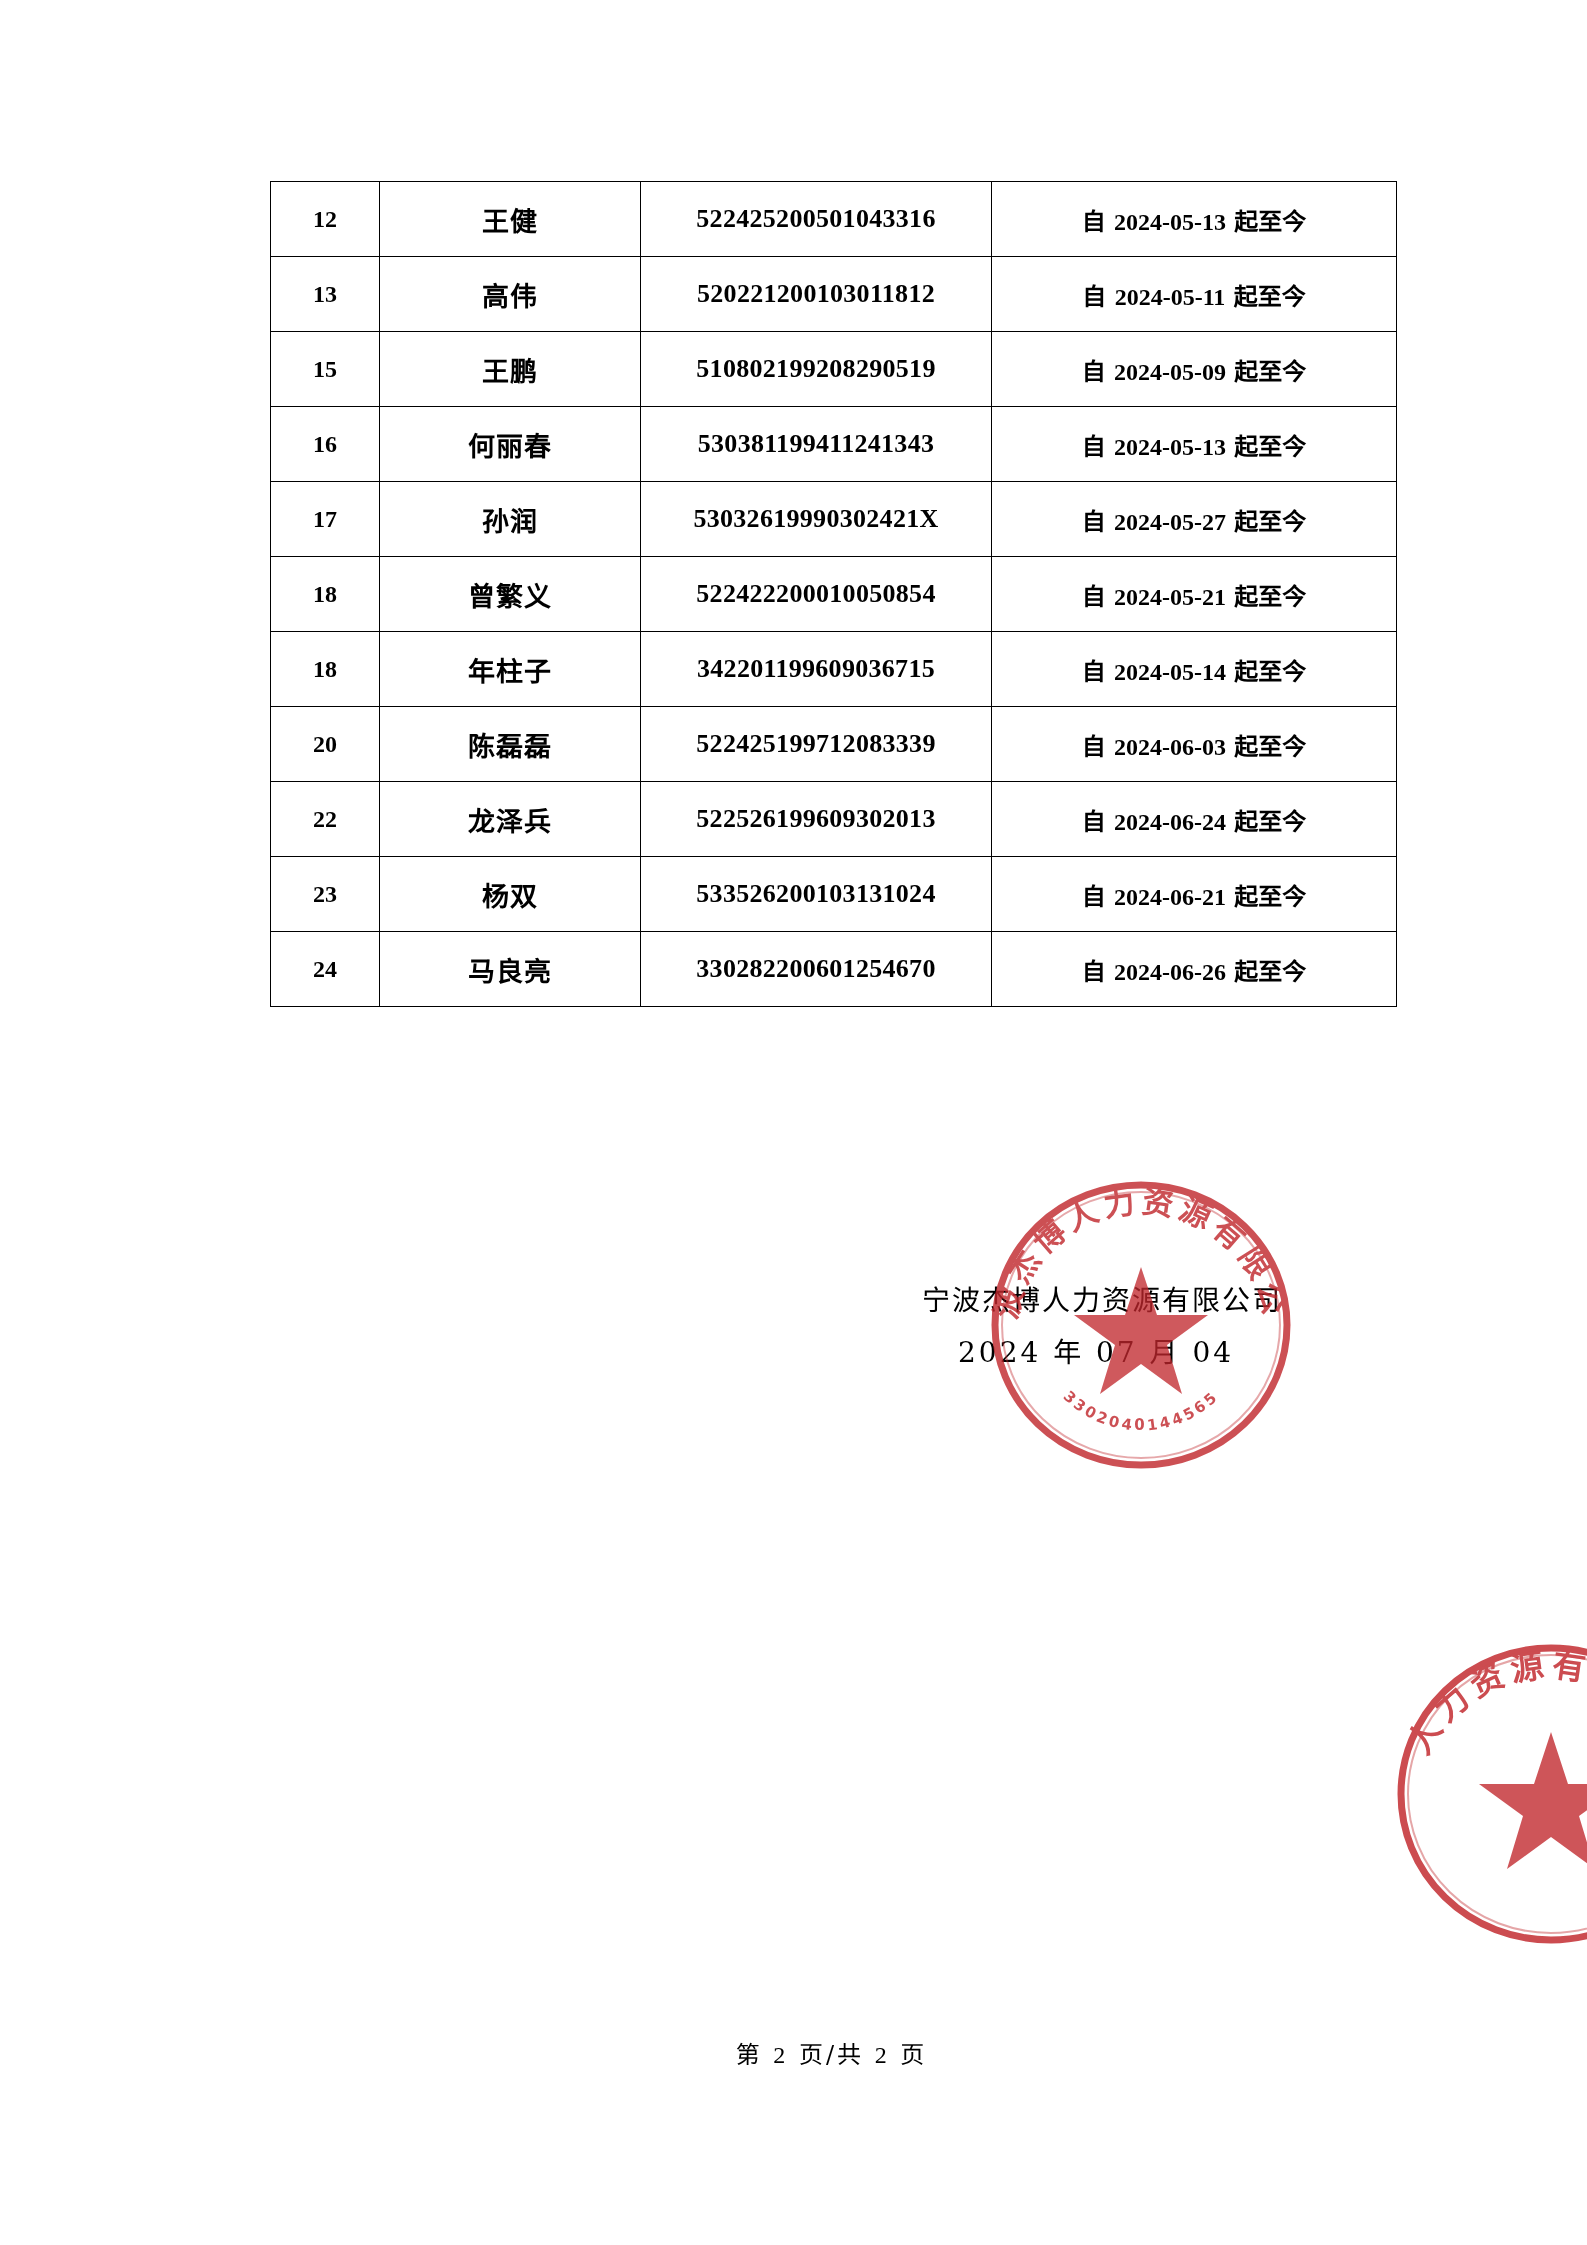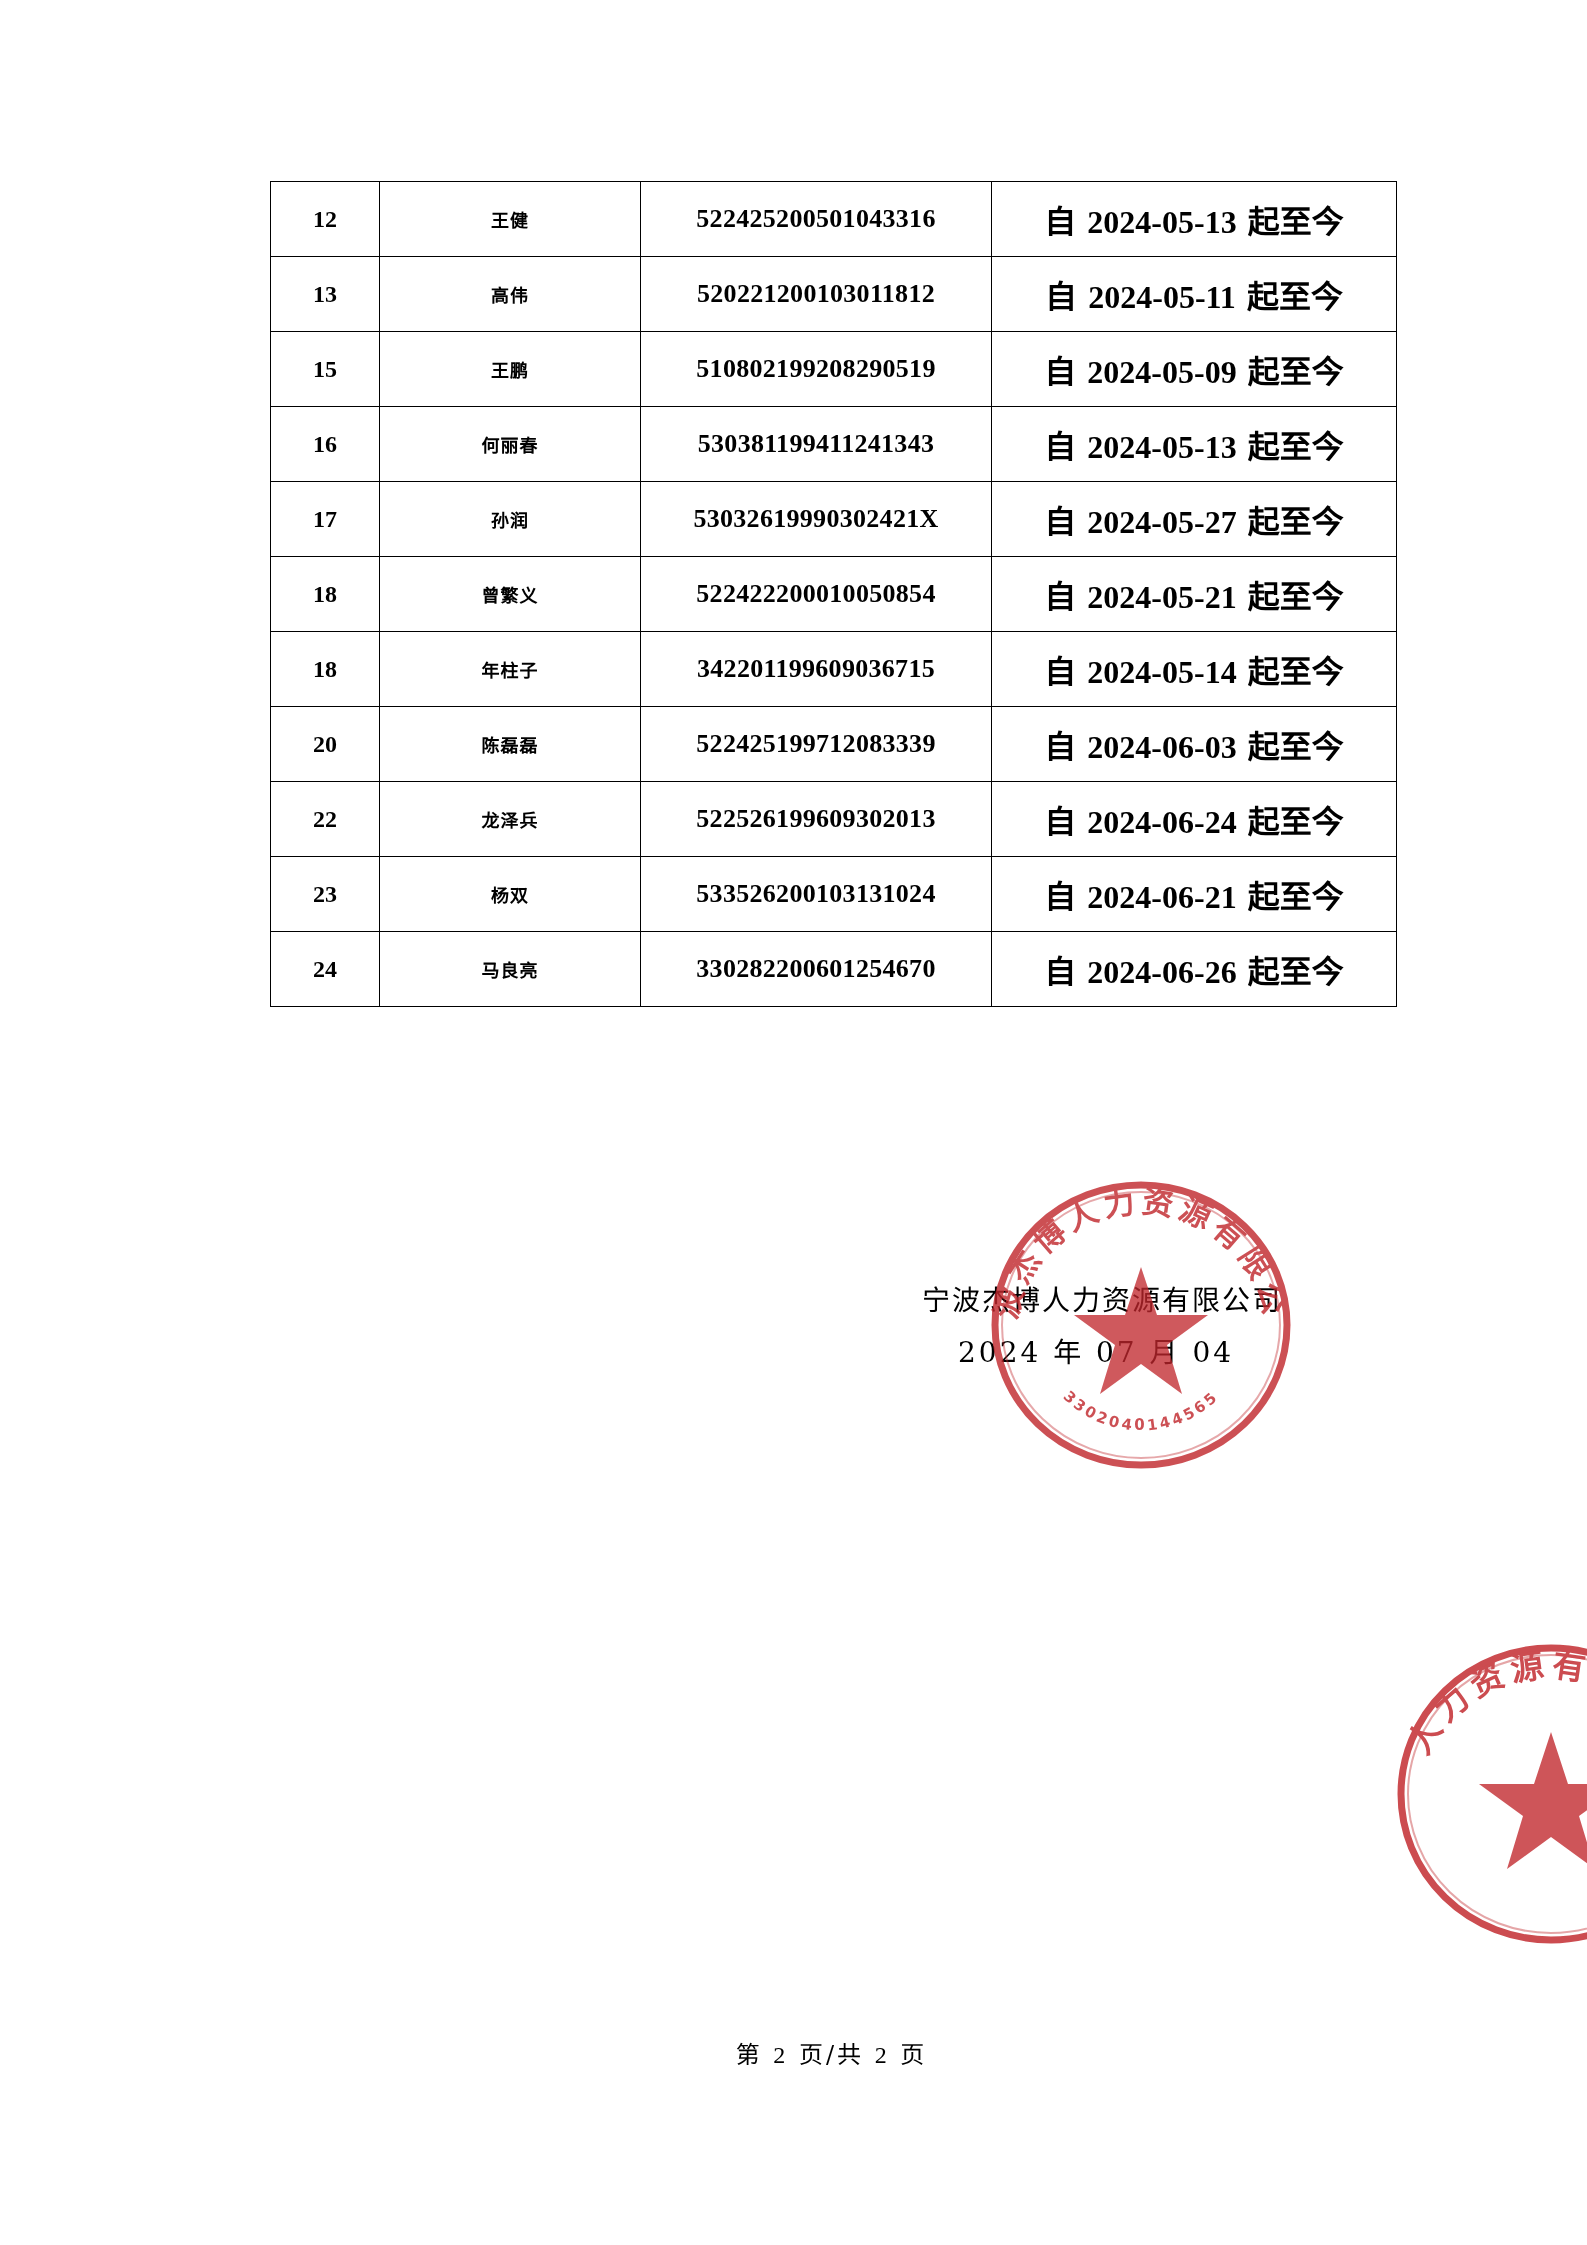--- a/index.html
+++ b/index.html
@@ -37,23 +37,23 @@
   }
   table.roster td {
     border: 1.6px solid #000;
     height: 74px;
     text-align: center;
     vertical-align: middle;
     font-weight: bold;
     padding: 0;
   }
   td.c-idx   { width: 108px; font-size: 24px; font-family: "Liberation Serif", serif; }
-  td.c-name  { width: 260px; font-size: 18px; font-family: "DejaVu Serif", "Liberation Serif", serif; letter-spacing: 1px;}
+  td.c-name  { width: 260px; font-size: 27px; font-family: "DejaVu Serif", "Liberation Serif", serif; letter-spacing: 1px;}
   td.c-id    { width: 350px; font-size: 26px; font-family: "Liberation Serif", serif; letter-spacing: 0.3px;}
-  td.c-period{ width: 404px; font-size: 32px; font-family: "DejaVu Serif", "Liberation Serif", serif;}
+  td.c-period{ width: 404px; font-size: 24px; font-family: "DejaVu Serif", "Liberation Serif", serif;}
   .period-inner {
     display: inline-block;
     white-space: nowrap;
   }
   .period-inner .cn { font-family: "DejaVu Serif", serif; }
   .period-inner .dt { font-family: "Liberation Serif", serif; }
 
   
   .sign-block {
     position: absolute;

